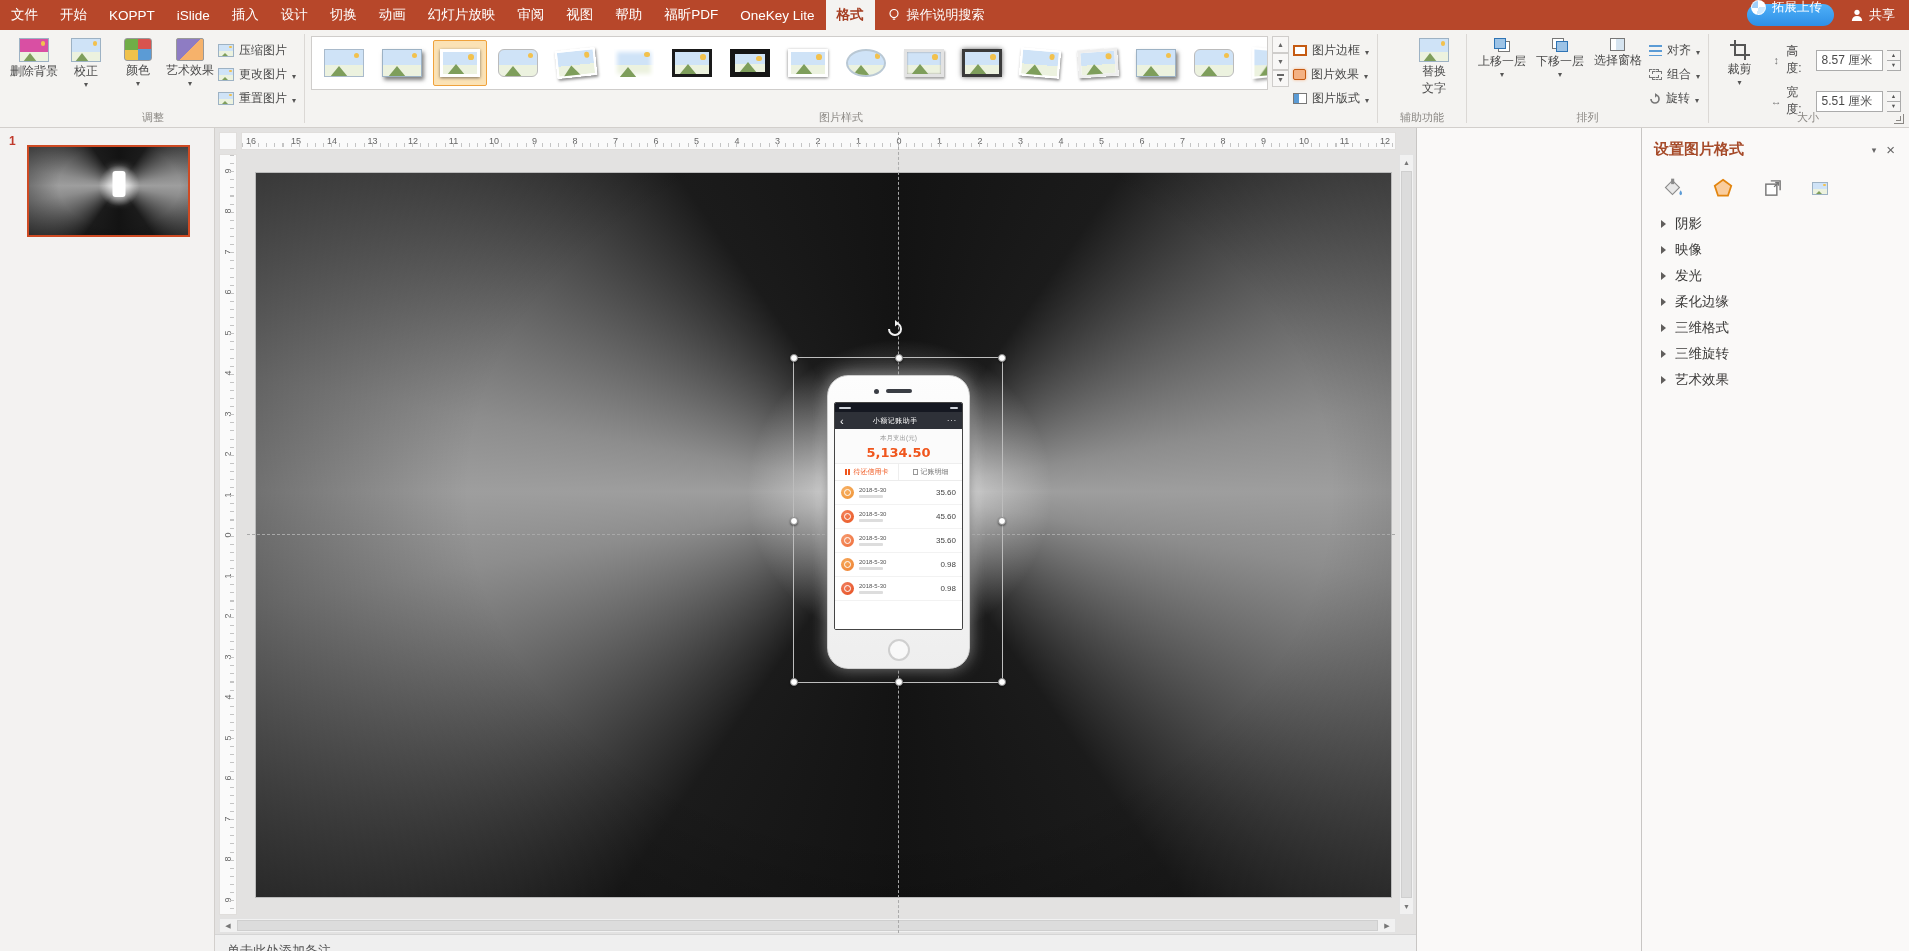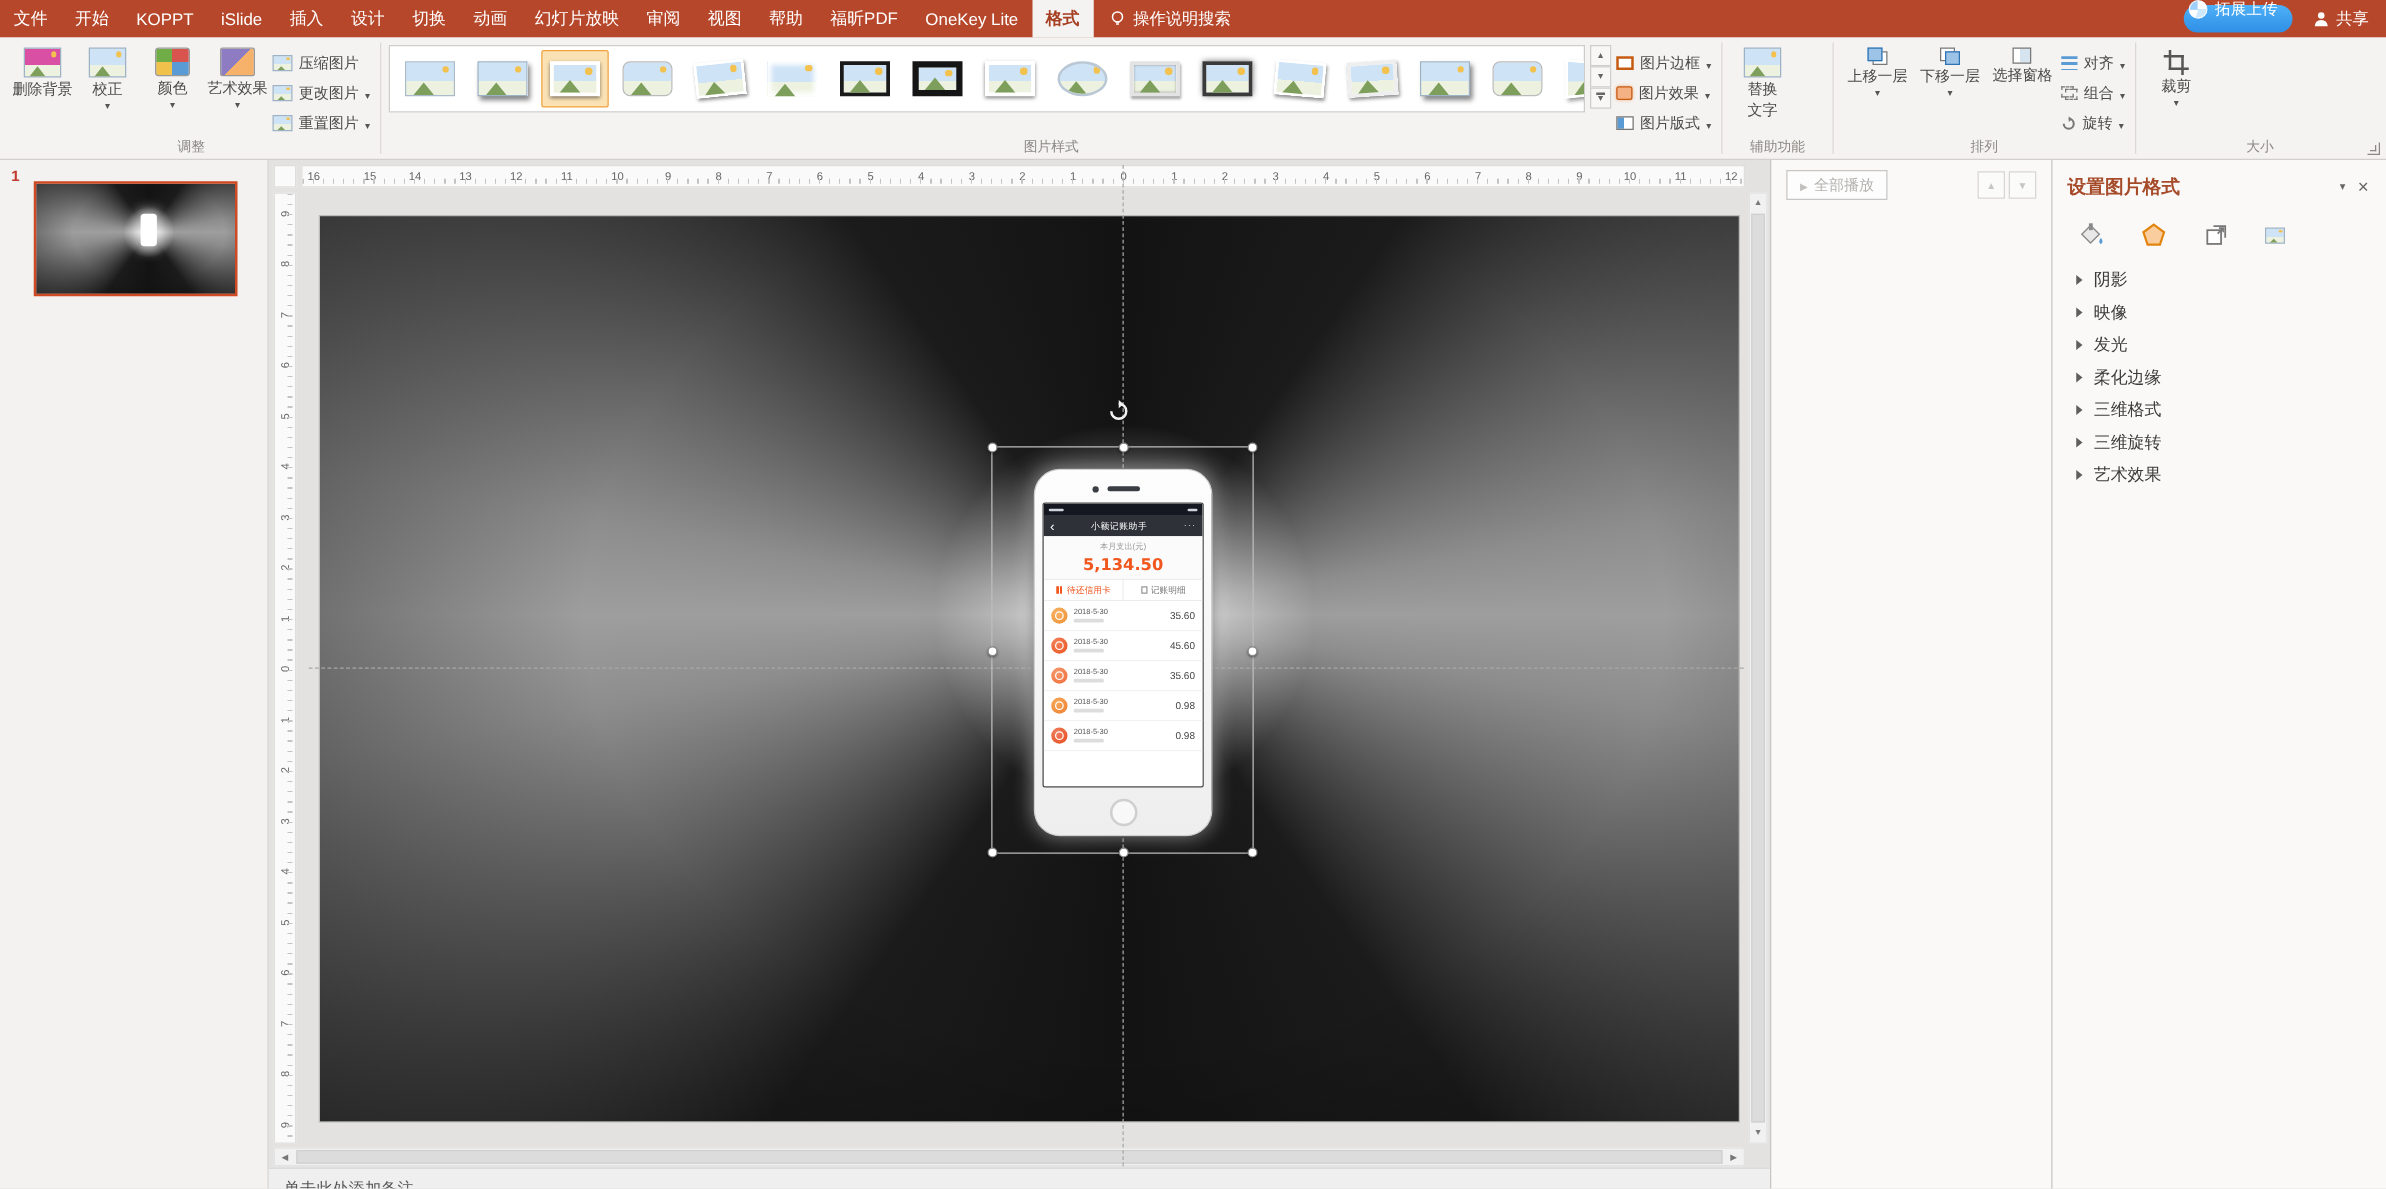--- a/index.html
+++ b/index.html
@@ -357,21 +357,21 @@
       <div class="sm-btn">
         <span class="lyt-ico"></span>
         <span>图片版式</span>
         <span class="dd"></span>
       </div>
     </div>
     <div class="glabel">图片样式</div>
   </div>
   <div class="gsep"></div>
 
-  <div class="rgroup" style="width:88px;justify-content:flex-start">
+  <div class="rgroup" style="width:88px;justify-content:flex-end">
     <div class="big-btn">
       <span class="land ico24"></span>
       <span class="lbl">替换</span>
       <span class="lbl">文字</span>
     </div>
     <div class="glabel">辅助功能</div>
   </div>
   <div class="gsep"></div>
 
   <div class="rgroup">
@@ -411,20 +411,40 @@
     </div>
     <div class="glabel">排列</div>
   </div>
   <div class="gsep"></div>
 
   <div class="rgroup" style="width:198px">
     <div class="big-btn">
       <span class="crop-ico"></span>
       <span class="lbl">裁剪</span>
       <span class="dd"></span>
+    </div>
+    <div class="size-col">
+      <div class="spin-row">
+        <span class="dim dim-v"></span>
+        <span>高度:</span>
+        <span class="spin-box">8.57 厘米</span>
+        <span class="spin-ud">
+            <i class="su"></i>
+            <i class="sdn"></i>
+          </span>
+      </div>
+      <div class="spin-row">
+        <span class="dim dim-h"></span>
+        <span>宽度:</span>
+        <span class="spin-box">5.51 厘米</span>
+        <span class="spin-ud">
+            <i class="su"></i>
+            <i class="sdn"></i>
+          </span>
+      </div>
     </div>
     <span class="dlg"></span>
     <div class="glabel">大小</div>
   </div>
 </div>
 
 <div class="main">
 
   <div class="thumbs">
     <div class="thumb-num">1</div>
@@ -591,30 +611,20 @@
       <span class="sa left"></span>
       <span class="h-thumb"></span>
       <span class="sa right"></span>
     </div>
     <div class="notes">
       <span>单击此处添加备注</span>
     </div>
   </div>
 
   <div class="pane anim-pane">
-    <div class="play-row">
-      <span class="play-btn">
-        <span class="play-tri"></span>
-        <span>全部播放</span>
-      </span>
-      <span class="updown">
-        <span class="ud-btn">▲</span>
-        <span class="ud-btn">▼</span>
-      </span>
-    </div>
   </div>
 
   <div class="pane fmt-pane">
     <div class="pane-header">
       <span class="pane-title">设置图片格式</span>
       <span class="pane-dd"></span>
       <span class="pane-x"></span>
     </div>
     <div class="fp-icons">
       <span class="fp-ico">

